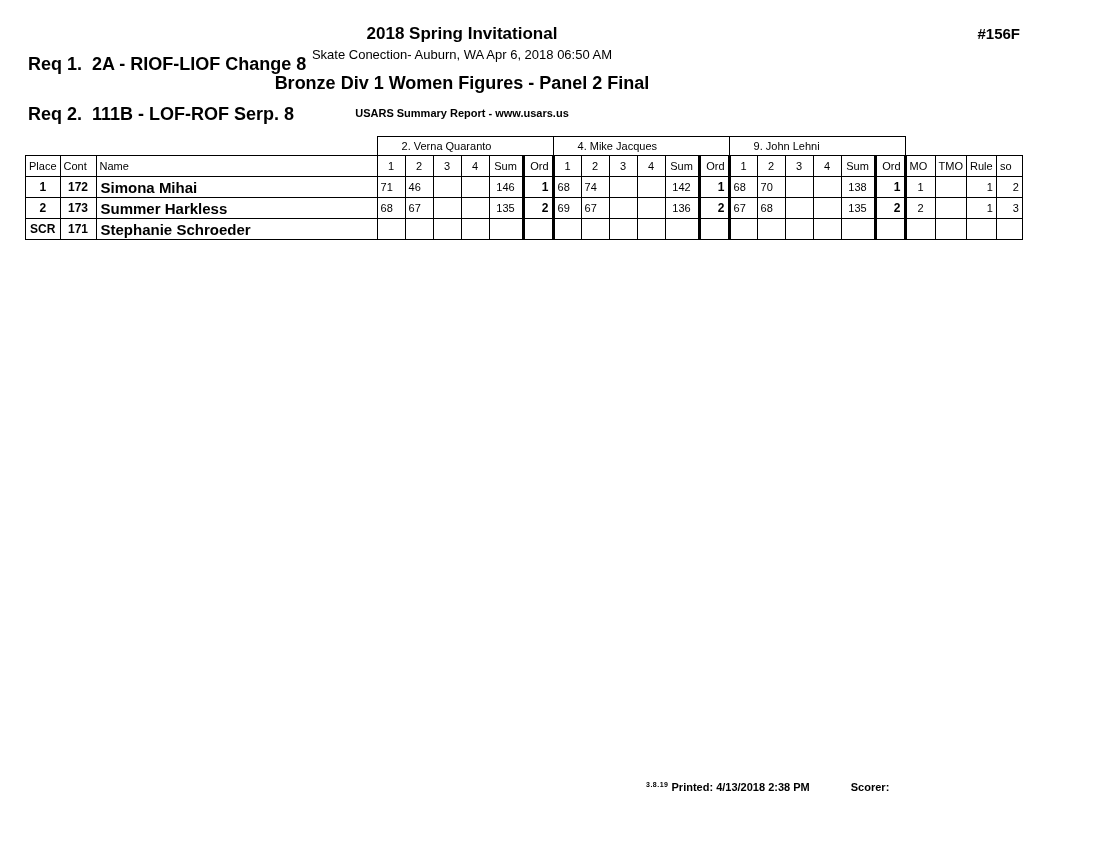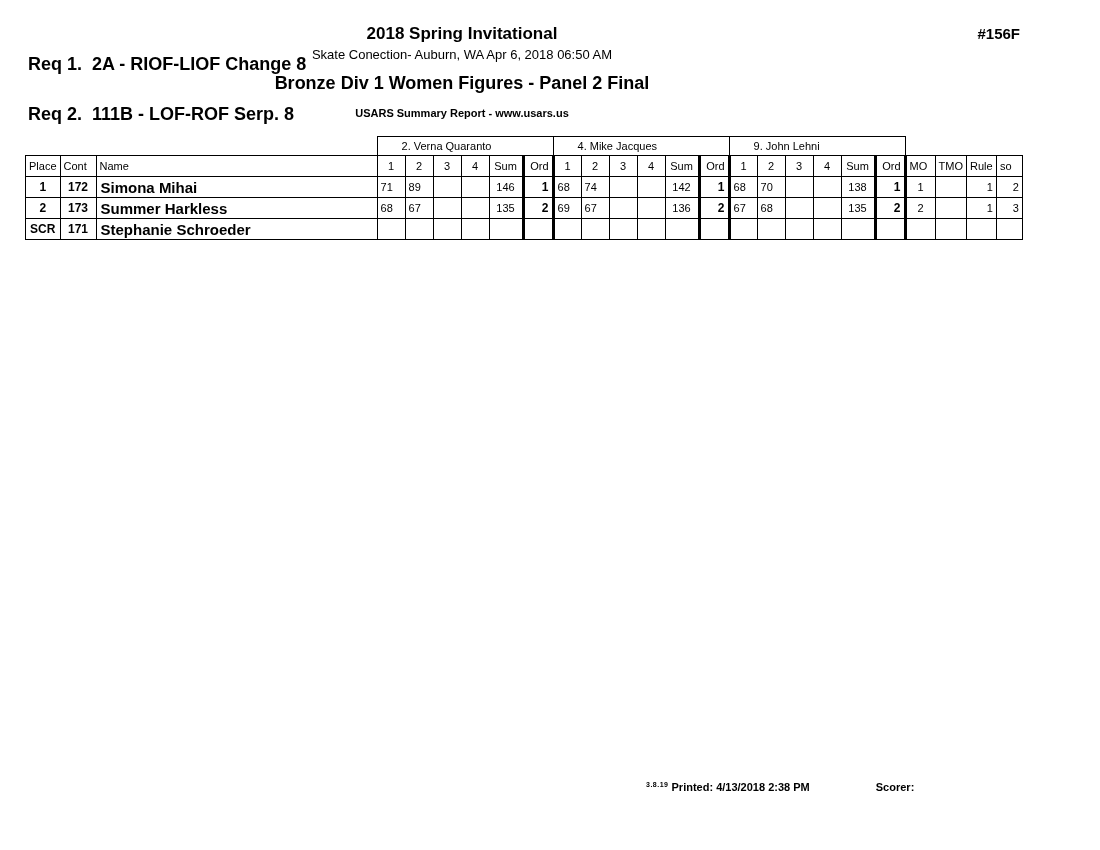--- a/index.html
+++ b/index.html
@@ -23,21 +23,21 @@
   .ctr{text-align:center;}
   td.pname{font-size:15px;font-weight:bold;padding-left:4px;}
   td.place,td.cont{text-align:center;font-weight:bold;font-size:12px;}
   td.sum{text-align:center;}
   tbody td.ord{font-weight:bold;font-size:12px;}
   td.mo{text-align:center;}
   td.rule,td.so{text-align:right;}
 
   .footer{position:absolute;left:646px;top:781px;font-size:11px;font-weight:bold;white-space:nowrap;}
   .ver{font-size:7px;vertical-align:4px;letter-spacing:.5px;}
-  .scorer{margin-left:63px;text-align:right;}
+  .scorer{margin-left:38px;text-align:right;}
 </style>
 </head>
 <body>
 
 <div class="req-block">
   <div>Req 1.  2A - RIOF-LIOF Change 8</div>
   <div>Req 2.  111B - LOF-ROF Serp. 8</div>
 </div>
 
 <div class="center-block">
@@ -116,21 +116,21 @@
       <td>Rule</td>
       <td>so</td>
     </tr>
   </thead>
   <tbody id="results-tbody">
       <tr>
         <td class="place">1</td>
         <td class="cont">172</td>
         <td class="pname">Simona Mihai</td>
         <td class="score">71</td>
-        <td class="score">89</td>
+        <td class="score">46</td>
         <td class="score"></td>
         <td class="score"></td>
         <td class="sum">146</td>
         <td class="ord">1</td>
         <td class="score">68</td>
         <td class="score">74</td>
         <td class="score"></td>
         <td class="score"></td>
         <td class="sum">142</td>
         <td class="ord">1</td>

